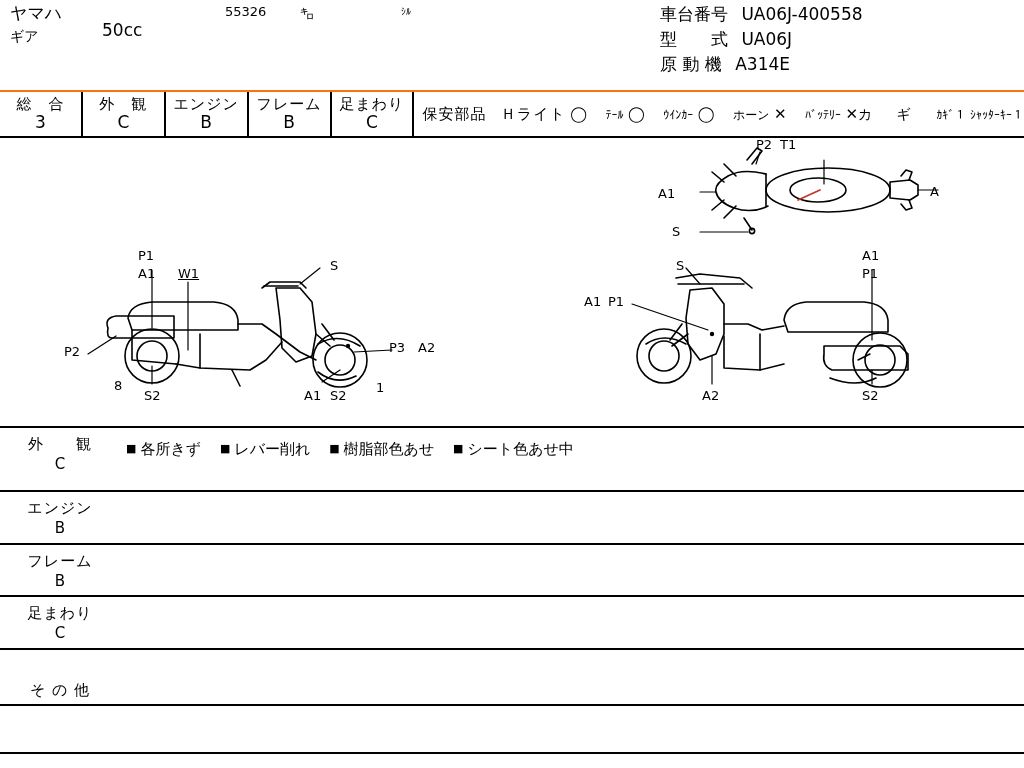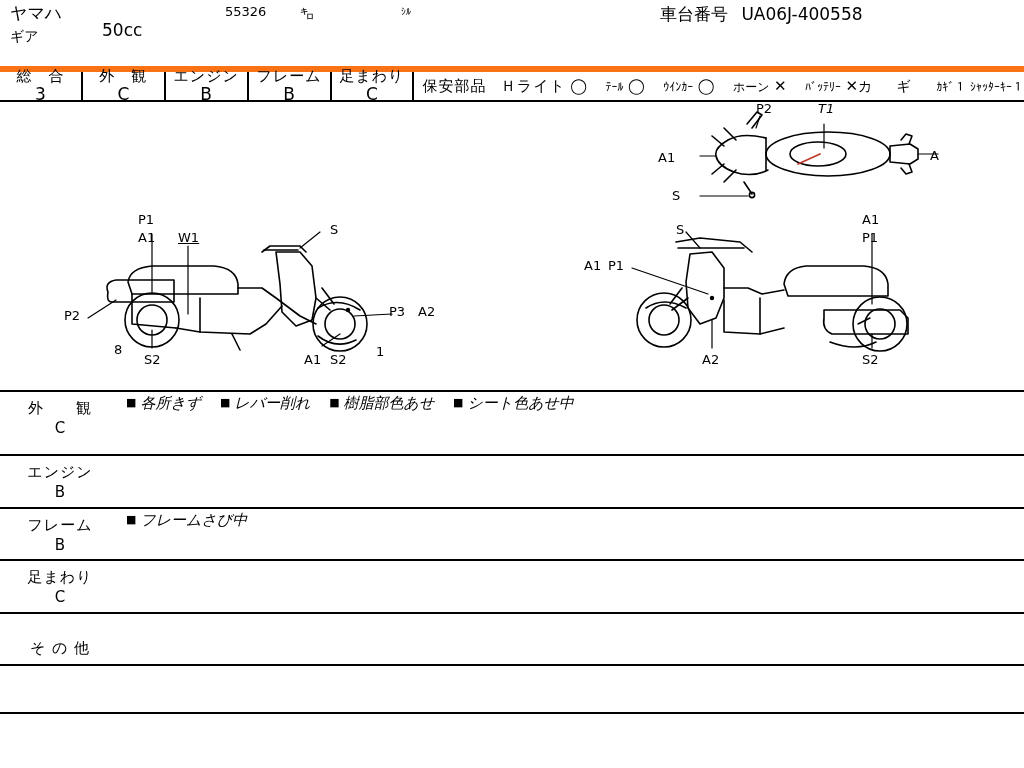--- a/index.html
+++ b/index.html
@@ -64,23 +64,24 @@
     position: absolute;
     left: 660px; top: 2px;
     font-size: 17px;
     line-height: 25px;
   }
   .hdr-right .lbl { display: inline-block; }
   .hdr-right .val { margin-left: 8px; }
   .sp-wide { letter-spacing: 5px; }
   .grades {
     display: flex;
-    height: 36px;
-    border-top: 6px solid #f97316;
+    height: 48px;
+    border-top: 2px solid #f97316;
     border-bottom: 2px solid #000;
+    margin-top: 24px;
   }
   .gcell {
     border-right: 2px solid #000;
     display: flex;
     flex-direction: column;
     justify-content: center;
     align-items: center;
     line-height: 1.15;
   }
   .gcell .gl { font-size: 15px; letter-spacing: 1px; }
@@ -130,53 +131,60 @@
     width: 120px;
     padding: 6px 0 4px 0;
     text-align: center;
     font-size: 15px;
     line-height: 1.35;
   }
   .crow .cat .cname { letter-spacing: 1px; }
   .crow .cat .cgrade { font-size: 15px; }
   .crow .items {
     flex: 1;
-    padding: 0 4px 4px 6px;
+    padding: 10px 4px 4px 6px;
     font-size: 15px;
     line-height: 1.5;
-    font-style: italic;
   }
   .itm { margin-right: 14px; white-space: nowrap; }
   .bullet { font-size: 11px; vertical-align: 2px; margin-right: 4px; }
   .row-appearance { min-height: 64px; }
   .row-engine { min-height: 52px; }
   .row-frame { min-height: 46px; }
   .row-sus { min-height: 52px; }
   .row-other { min-height: 52px; }
   .row-other .items { padding-top: 22px; }
-  .row-other .cat { padding-top: 24px; }
+  .row-other .cat { padding-top: 30px; }
   .row-blank { min-height: 48px; border-bottom: 2px solid #000; }
 </style>
 </head>
 <body>
 
 <div class="sheet">
 
   <div class="header">
     <div class="maker">ヤマハ</div>
     <div class="model">ギア</div>
     <div class="disp">50cc</div>
     <div class="mileage">55326</div>
     <div class="mileage-unit">㌔</div>
     <div class="colorcode">ｼﾙ</div>
 
     <div class="hdr-right">
       <div>
         <span class="lbl">車台番号</span>
         <span class="val">UA06J-400558</span>
+      </div>
+      <div>
+        <span class="lbl">型　　式</span>
+        <span class="val">UA06J</span>
+      </div>
+      <div>
+        <span class="lbl">原 動 機</span>
+        <span class="val">A314E</span>
       </div>
     </div>
   </div>
 
   <div class="grades">
     <div class="gcell g-total">
       <div class="gl">総　合</div>
       <div class="gv">3</div>
     </div>
     <div class="gcell g-app">
@@ -340,21 +348,21 @@
           <path d="M632 166 L708 192"></path>
           <path d="M872 132 L872 202"></path>
           <path d="M712 246 L712 218"></path>
           <path d="M872 246 L872 232"></path>
         </g>
       </g>
     </svg>
 
     <div class="dg-label" style="left:658px; top:48px;">A1</div>
     <div class="dg-label" style="left:756px; top:-1px;">P2</div>
-    <div class="dg-label" style="left:818px; top:-1px;font-style:italic;">T1</div>
+    <div class="dg-label" style="left:780px; top:-1px;">T1</div>
     <div class="dg-label" style="left:930px; top:46px;">A</div>
     <div class="dg-label" style="left:672px; top:86px;">S</div>
 
     <div class="dg-label" style="left:138px; top:110px;">P1</div>
     <div class="dg-label" style="left:138px; top:128px;">A1</div>
     <div class="dg-label" style="left:178px; top:128px;text-decoration:underline;">W1</div>
     <div class="dg-label" style="left:330px; top:120px;">S</div>
     <div class="dg-label" style="left:64px;  top:206px;">P2</div>
     <div class="dg-label" style="left:114px; top:240px;">8</div>
     <div class="dg-label" style="left:144px; top:250px;">S2</div>
@@ -393,23 +401,20 @@
         <div class="cname">エンジン</div>
         <div class="cgrade">B</div>
       </div>
     </div>
 
     <div class="crow row-frame">
       <div class="cat">
         <div class="cname">フレーム</div>
         <div class="cgrade">B</div>
       </div>
-      <div class="items">
-        <span class="itm"><span class="bullet">■</span><span>フレームさび中</span></span>
-      </div>
     </div>
 
     <div class="crow row-sus">
       <div class="cat">
         <div class="cname">足まわり</div>
         <div class="cgrade">C</div>
       </div>
     </div>
 
     <div class="crow row-other">

